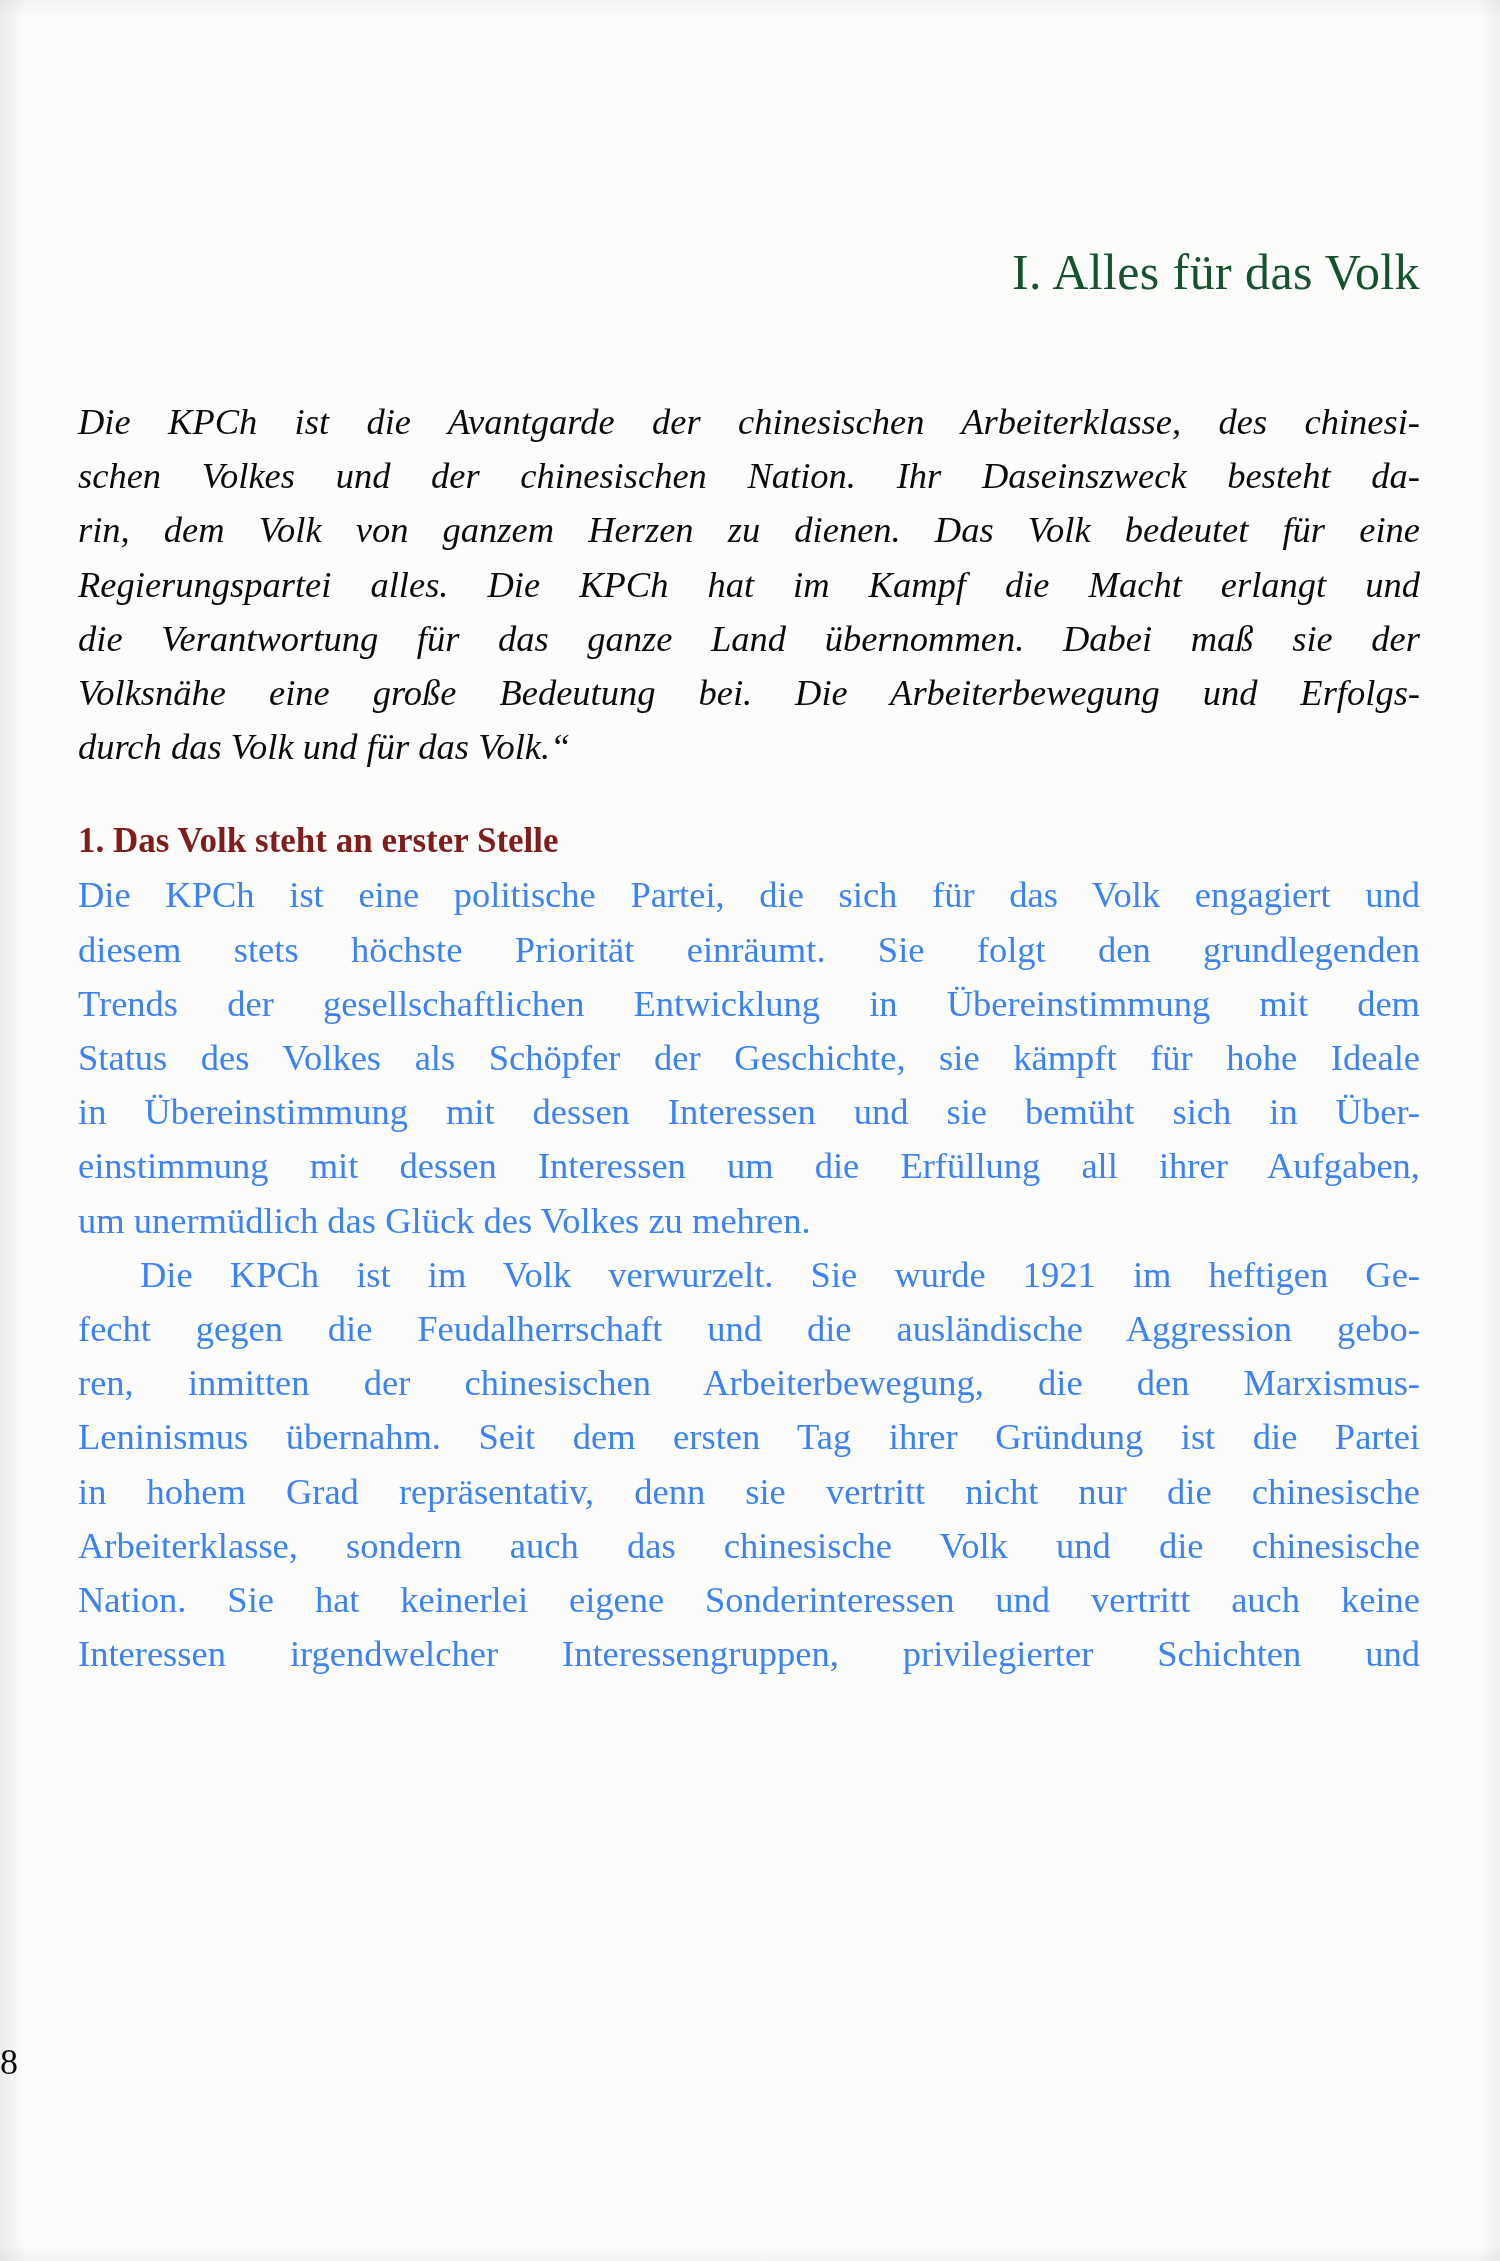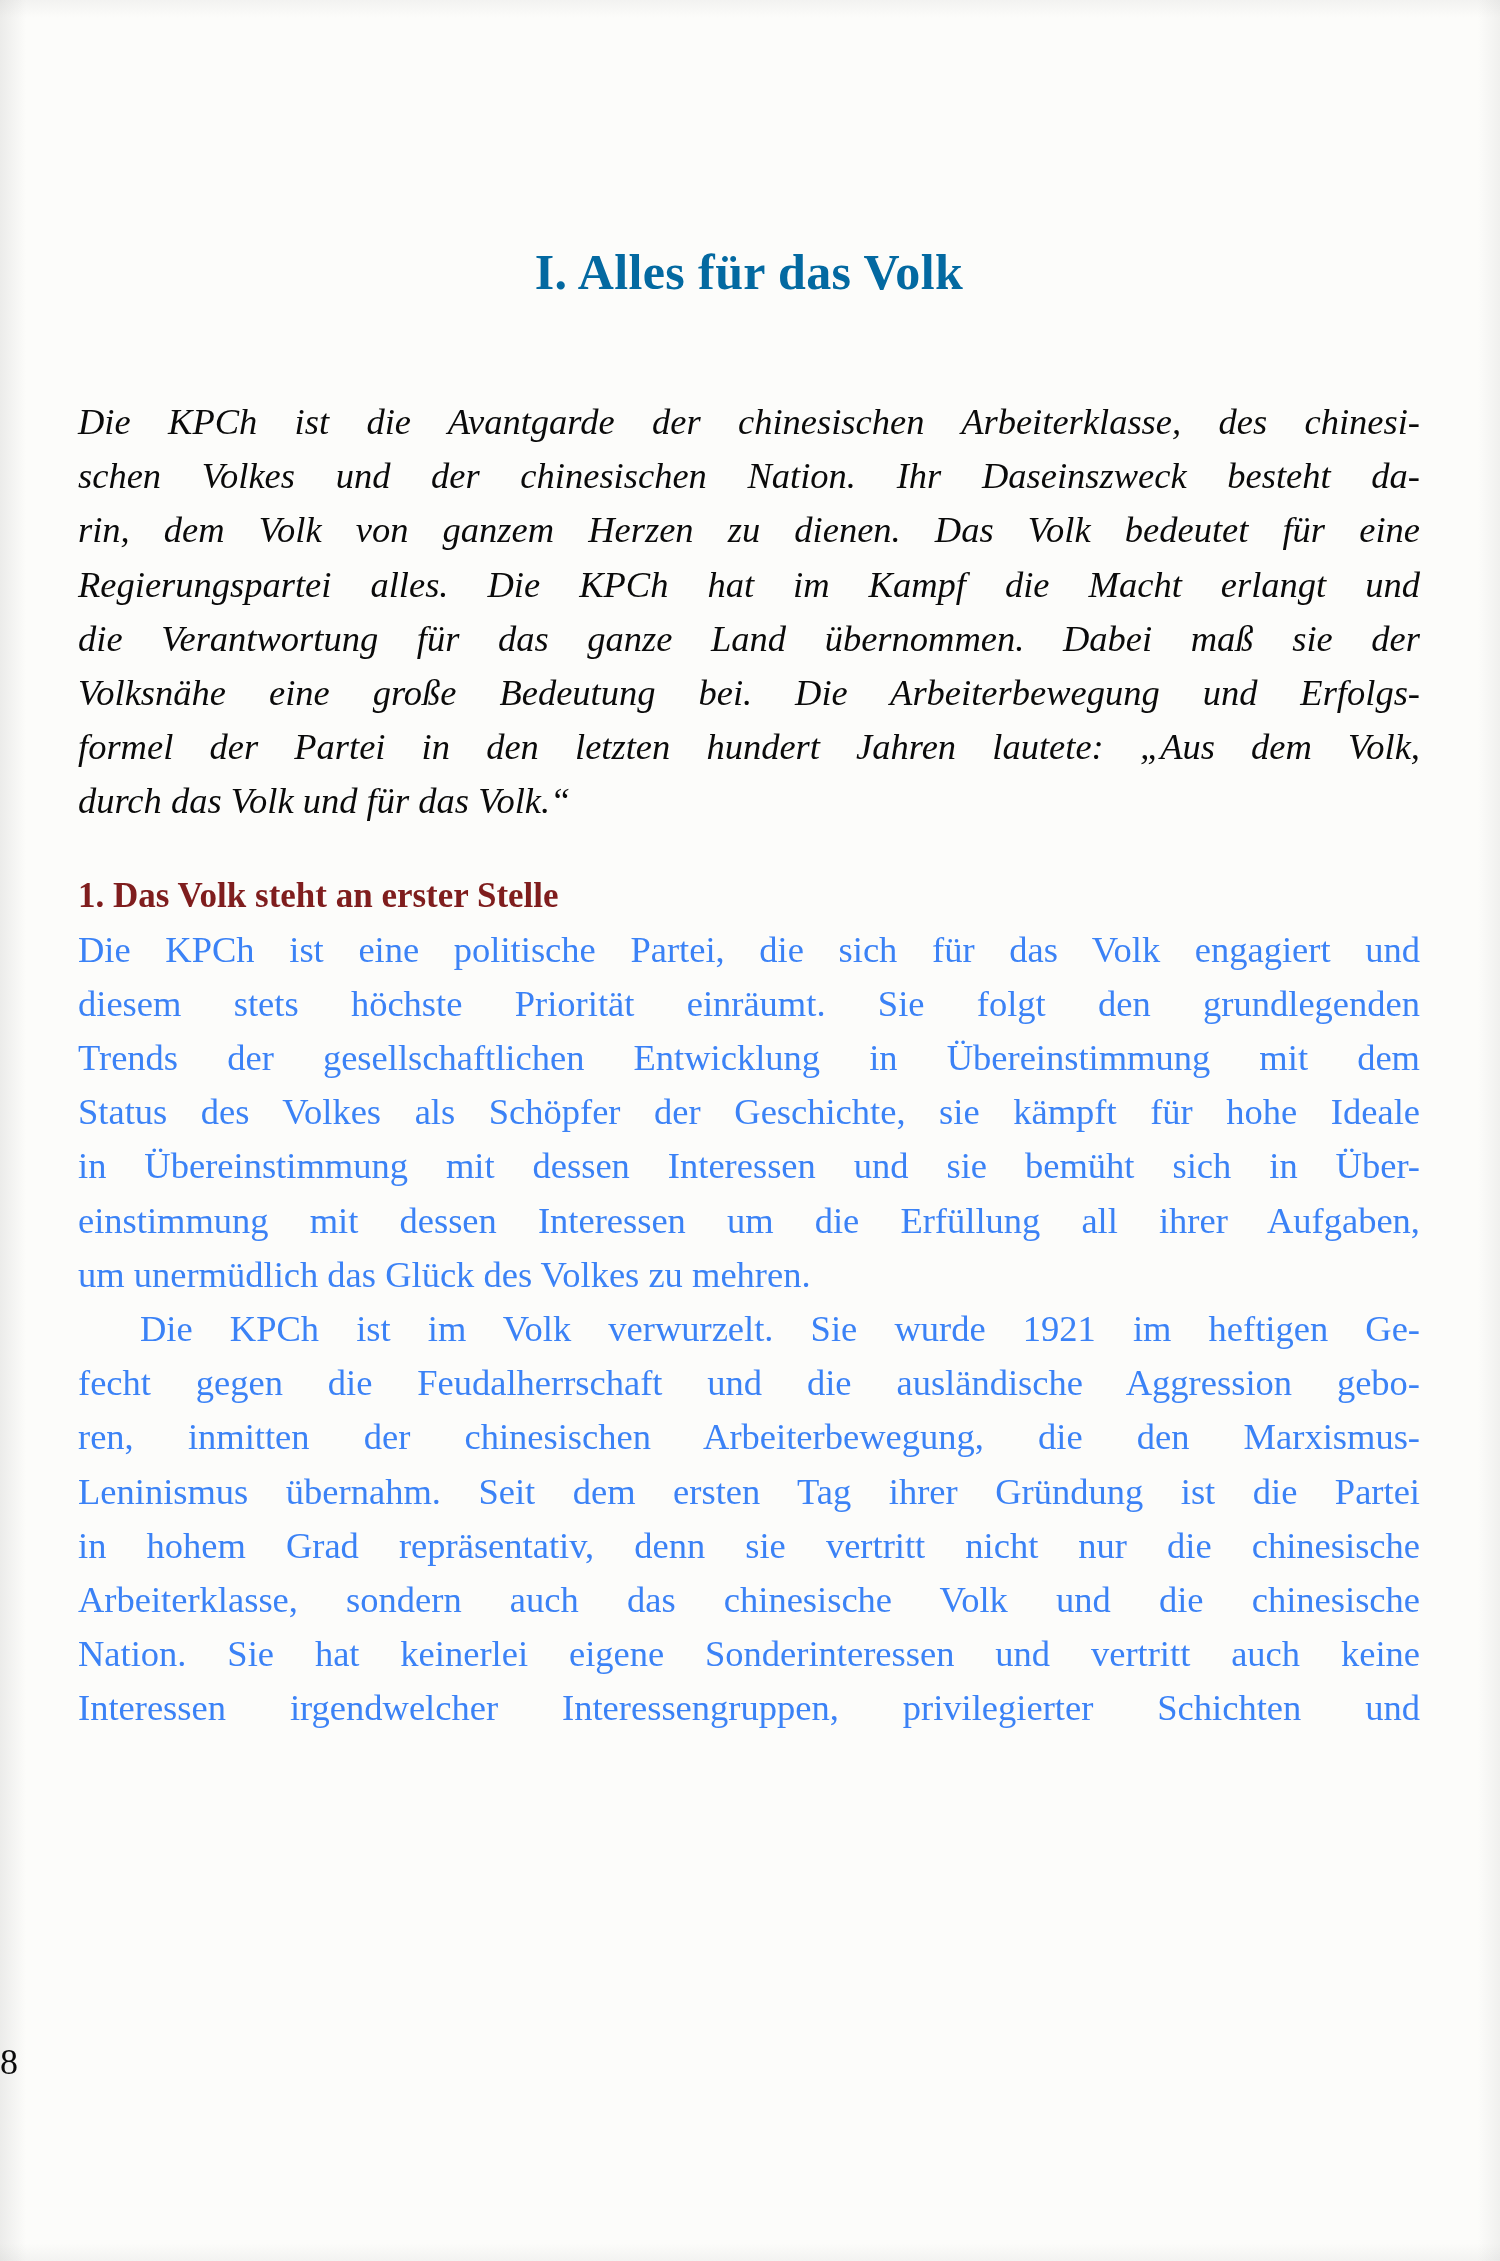--- a/index.html
+++ b/index.html
@@ -41,28 +41,28 @@
   
   #content {
     position: absolute;
     left: 78px;
     top: 0;
     width: 1342px;
     height: 2261px;
   }
 
   .chapter-title {
-    text-align: center;
-    font-weight: bold;
+    text-align: right;
+    font-weight: normal;
     font-size: 50px;
     line-height: 58px;
     letter-spacing: 0.4px;
     margin: 0;
     padding-top: 243px;
-    color: #0369a1;
+    color: #14532d;
   }
 
   .lead-para {
     margin: 0;
     padding-top: 94px;
     font-size: 36.5px;
     line-height: 54.2px;
     text-align: justify;
     text-justify: inter-word;
     color: #0a0a0a;
@@ -115,21 +115,20 @@
 
     <h1 class="chapter-title">I. Alles für das Volk</h1>
 
     <p class="lead-para" style="text-indent: 0px;">
         <span class="line" style="display: block; text-align-last: justify;">Die KPCh ist die Avantgarde der chinesischen Arbeiterklasse, des chinesi-</span>
         <span class="line" style="display: block; text-align-last: justify;">schen Volkes und der chinesischen Nation. Ihr Daseinszweck besteht da-</span>
         <span class="line" style="display: block; text-align-last: justify;">rin, dem Volk von ganzem Herzen zu dienen. Das Volk bedeutet für eine</span>
         <span class="line" style="display: block; text-align-last: justify;">Regierungspartei alles. Die KPCh hat im Kampf die Macht erlangt und</span>
         <span class="line" style="display: block; text-align-last: justify;">die Verantwortung für das ganze Land übernommen. Dabei maß sie der</span>
         <span class="line" style="display: block; text-align-last: justify;">Volksnähe eine große Bedeutung bei. Die Arbeiterbewegung und Erfolgs-</span>
-        <span class="line" style="display: block; text-align-last: justify;">formel der Partei in den letzten hundert Jahren lautete: „Aus dem Volk,</span>
         <span class="line" style="display: block;">durch das Volk und für das Volk.“</span>
       </p>
 
     <h2 class="section-heading">1. Das Volk steht an erster Stelle</h2>
 
     <p class="body-para first-after-heading" style="text-indent: 0px;">
         <span class="line" style="display: block; text-align-last: justify;">Die KPCh ist eine politische Partei, die sich für das Volk engagiert und</span>
         <span class="line" style="display: block; text-align-last: justify;">diesem stets höchste Priorität einräumt. Sie folgt den grundlegenden</span>
         <span class="line" style="display: block; text-align-last: justify;">Trends der gesellschaftlichen Entwicklung in Übereinstimmung mit dem</span>
         <span class="line" style="display: block; text-align-last: justify;">Status des Volkes als Schöpfer der Geschichte, sie kämpft für hohe Ideale</span>

